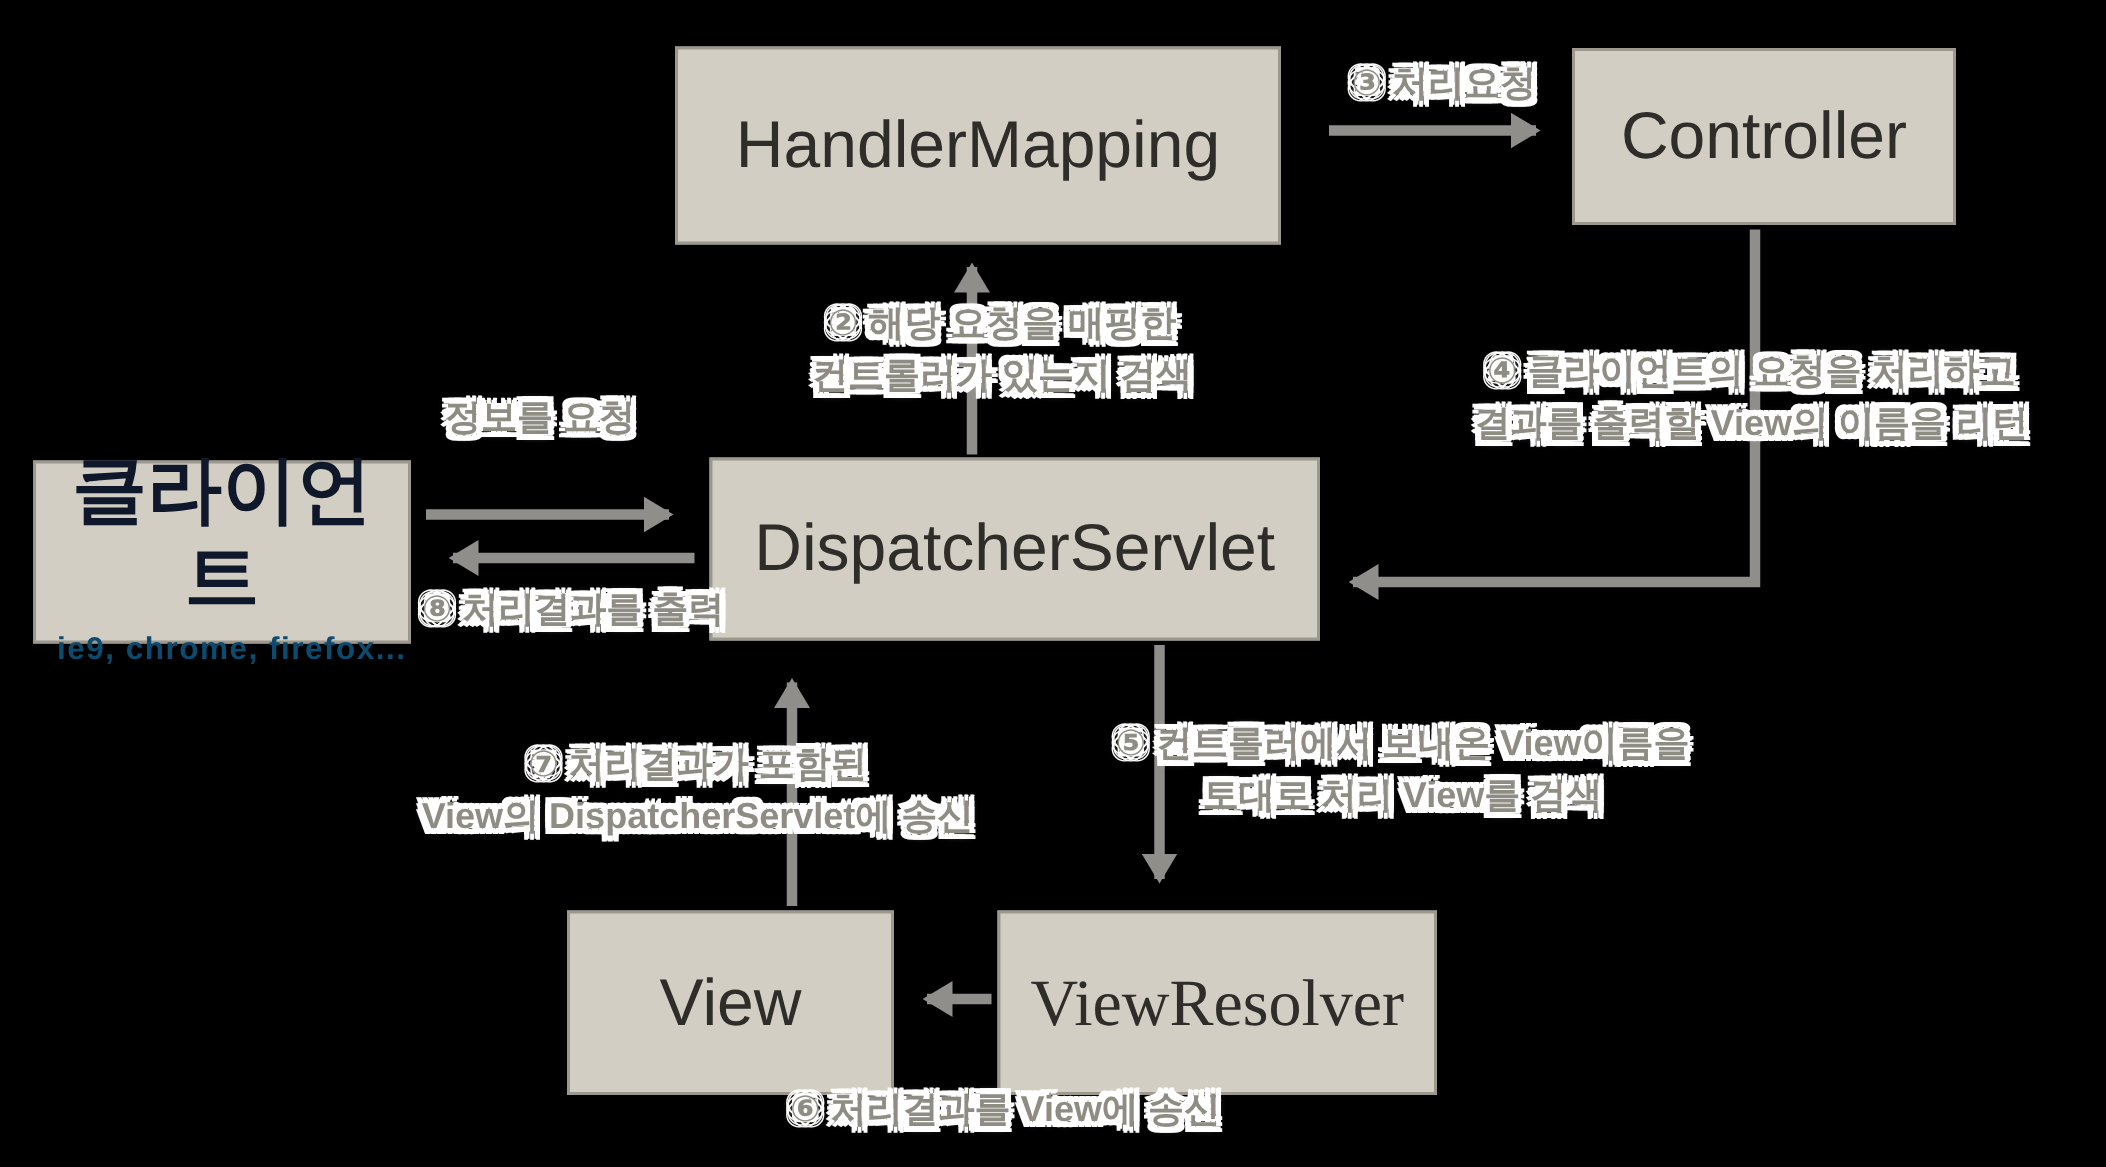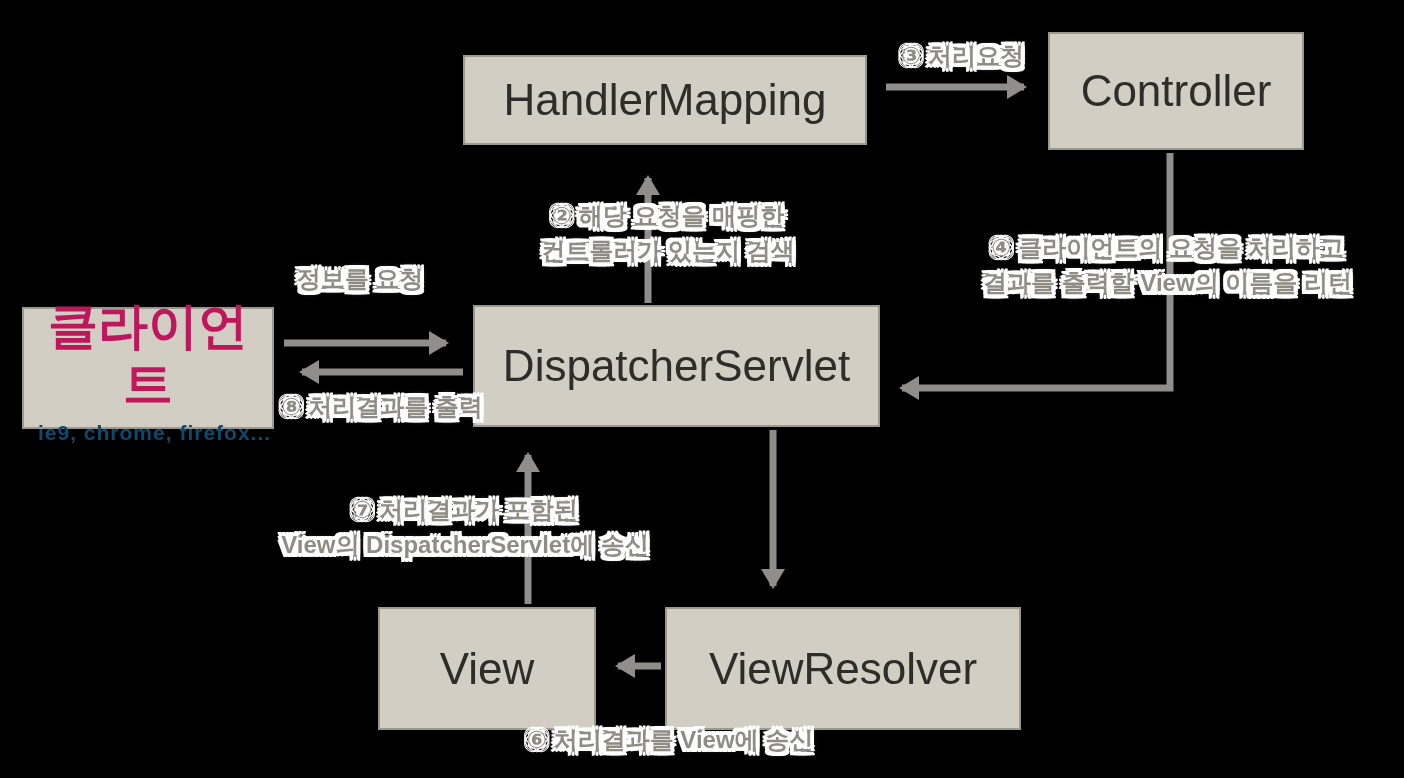--- a/index.html
+++ b/index.html
@@ -40,21 +40,21 @@
     white-space: nowrap;
   }
   .client-inner {
     width: 100%;
     height: 100%;
     display: flex;
     flex-direction: column;
     justify-content: center;
   }
   .client-title {
-    color: #be185d;
+    color: #0f172a;
     font-size: 50px;
     font-weight: 600;
     text-align: center;
     line-height: 58px;
     margin-top: 6px;
   }
   .client-subtitle {
     color: #0c4a6e;
     font-size: 21px;
     font-weight: bold;
@@ -97,21 +97,21 @@
       <line x1="463" y1="372" x2="302" y2="372" marker-end="url(#ah)"></line>
       <line x1="648" y1="303" x2="648" y2="178" marker-end="url(#ah)"></line>
       <line x1="886" y1="87" x2="1024" y2="87" marker-end="url(#ah)"></line>
       <polyline points="1170,153 1170,388 902,388" marker-end="url(#ah)"></polyline>
       <line x1="773" y1="430" x2="773" y2="586" marker-end="url(#ah)"></line>
       <line x1="528" y1="604" x2="528" y2="455" marker-end="url(#ah)"></line>
       <line x1="661" y1="666" x2="618" y2="666" marker-end="url(#ah)"></line>
     </g>
   </svg>
 
-  <div class="box" style="left:463px; top:31px; width:404px; height:90px;margin-top:24px;">
+  <div class="box" style="left:450px; top:31px; width:404px; height:132px;">
     <span class="box-label">HandlerMapping</span>
   </div>
 
   <div class="box" style="left:1048px; top:32px; width:256px; height:118px;">
     <span class="box-label">Controller</span>
   </div>
 
   <div class="box" style="left:22px; top:307px; width:252px; height:122px;">
     <div class="client-inner">
       <div class="client-title">클라이언트</div>
@@ -120,21 +120,21 @@
   </div>
 
   <div class="box" style="left:473px; top:305px; width:407px; height:122px;text-align:center;">
     <span class="box-label">DispatcherServlet</span>
   </div>
 
   <div class="box" style="left:378px; top:607px; width:218px; height:123px;">
     <span class="box-label">View</span>
   </div>
 
-  <div class="box" style="left:665px; top:607px; width:356px; height:123px;">
+  <div class="box" style="left:665px; top:607px; width:293px; height:123px;font-family:Liberation Serif, serif;">
     <span class="box-label">ViewResolver</span>
   </div>
 
   <div class="step" style="left:210px; top:261px; width:300px;">
     <div>정보를 요청</div>
   </div>
 
   <div class="step" style="left:468px; top:198px; width:400px;">
     <div>② 해당 요청을 매핑한</div>
     <div>컨트롤러가 있는지 검색</div>
@@ -142,20 +142,24 @@
 
   <div class="step" style="left:875px; top:38px; width:175px;">
     <div>③ 처리요청</div>
   </div>
 
   <div class="step" style="left:935px; top:230px; width:465px;">
     <div>④ 클라이언트의 요청을 처리하고</div>
     <div>결과를 출력할 View의 이름을 리턴</div>
   </div>
 
+  <div class="step" style="left:685px; top:478px; width:500px;">
+    <div>⑤ 컨트롤러에서 보내온 View이름을</div>
+    <div>토대로 처리 View를 검색</div>
+  </div>
 
   <div class="step" style="left:460px; top:722px; width:420px;">
     <div>⑥ 처리결과를 View에 송신</div>
   </div>
 
   <div class="step" style="left:240px; top:492px; width:450px;">
     <div>⑦ 처리결과가 포함된</div>
     <div>View의 DispatcherServlet에 송신</div>
   </div>
 

